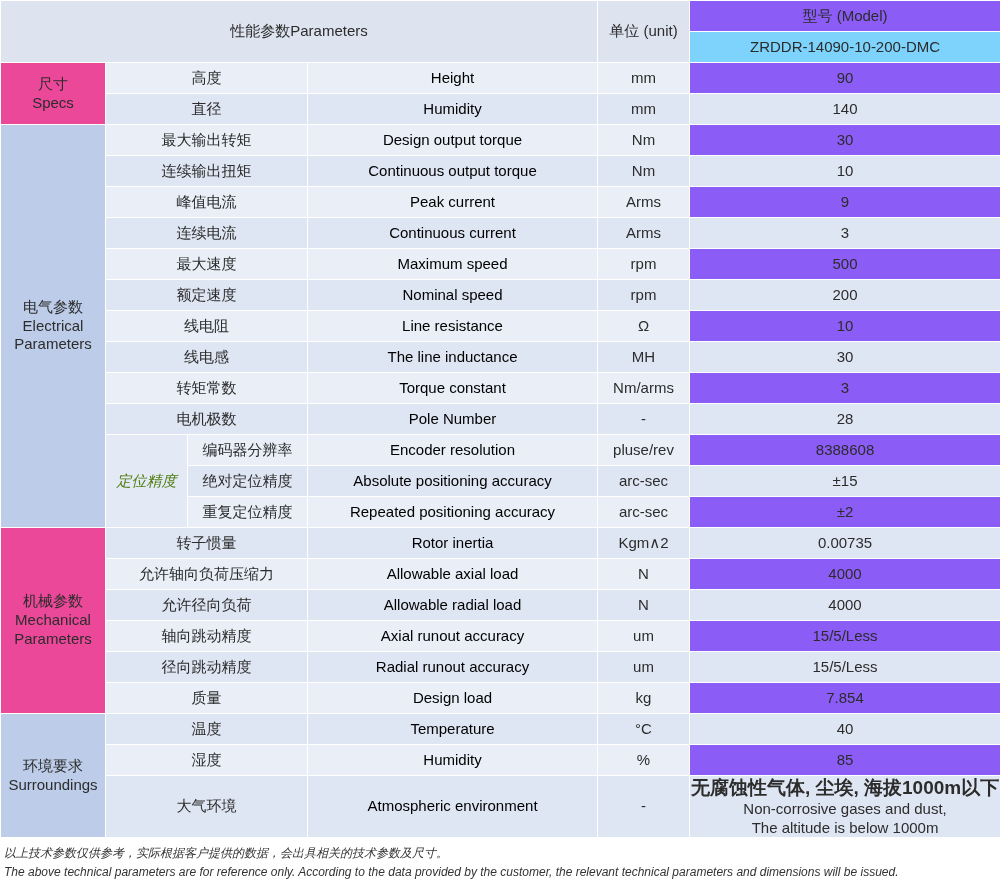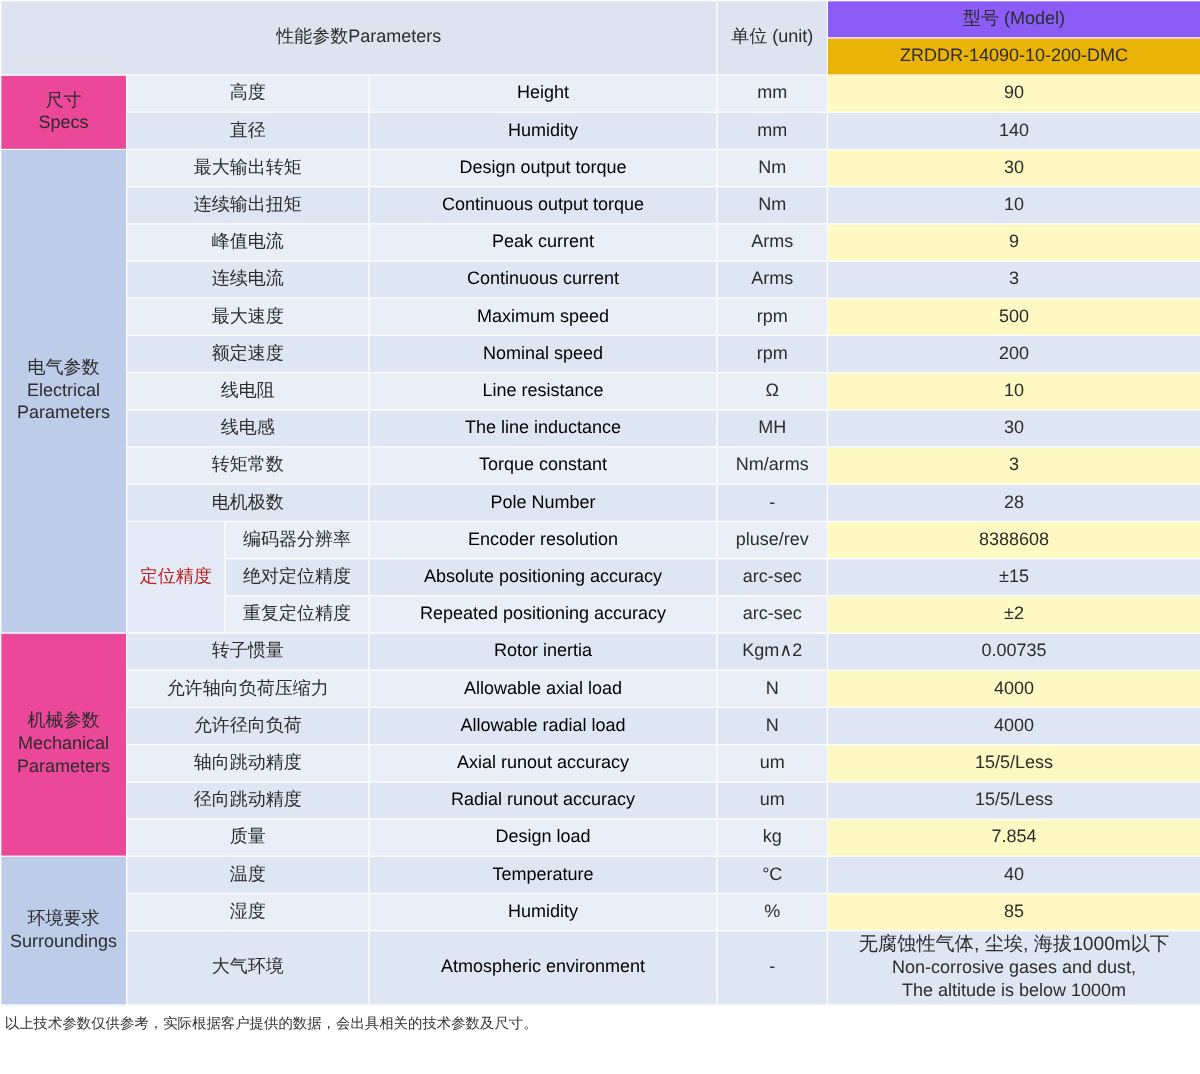--- a/index.html
+++ b/index.html
@@ -41,21 +41,21 @@
     font-size: 15px;
     color: #2c2c2c;
   }
   .hdr-model-top {
     background: #8b5cf6;
     height: 30px;
     font-size: 15px;
     color: #2c2c2c;
   }
   .hdr-model-bottom {
-    background: #eab308;
+    background: #7dd3fc;
     height: 30px;
     font-size: 14px;
     color: #2c2c2c;
   }
   
   .group-cell {
     background: #ec4899;
     font-size: 15px;
     color: #2c2c2c;
     line-height: 1.45;
@@ -77,46 +77,48 @@
     padding-left: 16px;
     color: #000000;
   }
   .en.alt { background: #dfe6f3; }
   .unit {
     background: #e9eef7;
     color: #2c2c2c;
   }
   .unit.alt { background: #dfe6f3; }
   .val {
-    background: #fef9c3;
+    background: #8b5cf6;
     color: #2c2c2c;
   }
   .val.alt { background: #dfe6f3; }
   .sub-label {
     background: #e4eaf5;
     font-size: 15px;
-    color: #b91c1c;
+    color: #4d7c0f;
+    font-style: italic;
   }
   .row-h { height: 31px; }
   .atmos-row { height: 62px; }
   .atmos-val {
     line-height: 1.45;
     padding: 4px 6px;
     font-size: 14px;
   }
   .atmos-val .bold {
-    font-weight: normal;
-    font-size: 16px;
+    font-weight: bold;
+    font-size: 19px;
   }
   
   .footnote {
     padding: 6px 4px 4px 4px;
     font-size: 12px;
     color: #333333;
     line-height: 1.6;
+    font-style: italic;
   }
   .footnote div { white-space: nowrap; }
 </style>
 </head>
 <body>
 
 <table id="spec-table">
   <colgroup>
     <col style="width:105px">
     <col style="width:82px">
@@ -297,13 +299,14 @@
         <div class="bold">无腐蚀性气体, 尘埃, 海拔1000m以下</div>
         <div>Non-corrosive gases and dust,</div>
         <div>The altitude is below 1000m</div>
       </td>
     </tr>
   </tbody>
 </table>
 
 <div class="footnote">
   <div>以上技术参数仅供参考，实际根据客户提供的数据，会出具相关的技术参数及尺寸。</div>
+  <div>The above technical parameters are for reference only. According to the data provided by the customer, the relevant technical parameters and dimensions will be issued.</div>
 </div>
 
 </body></html>

